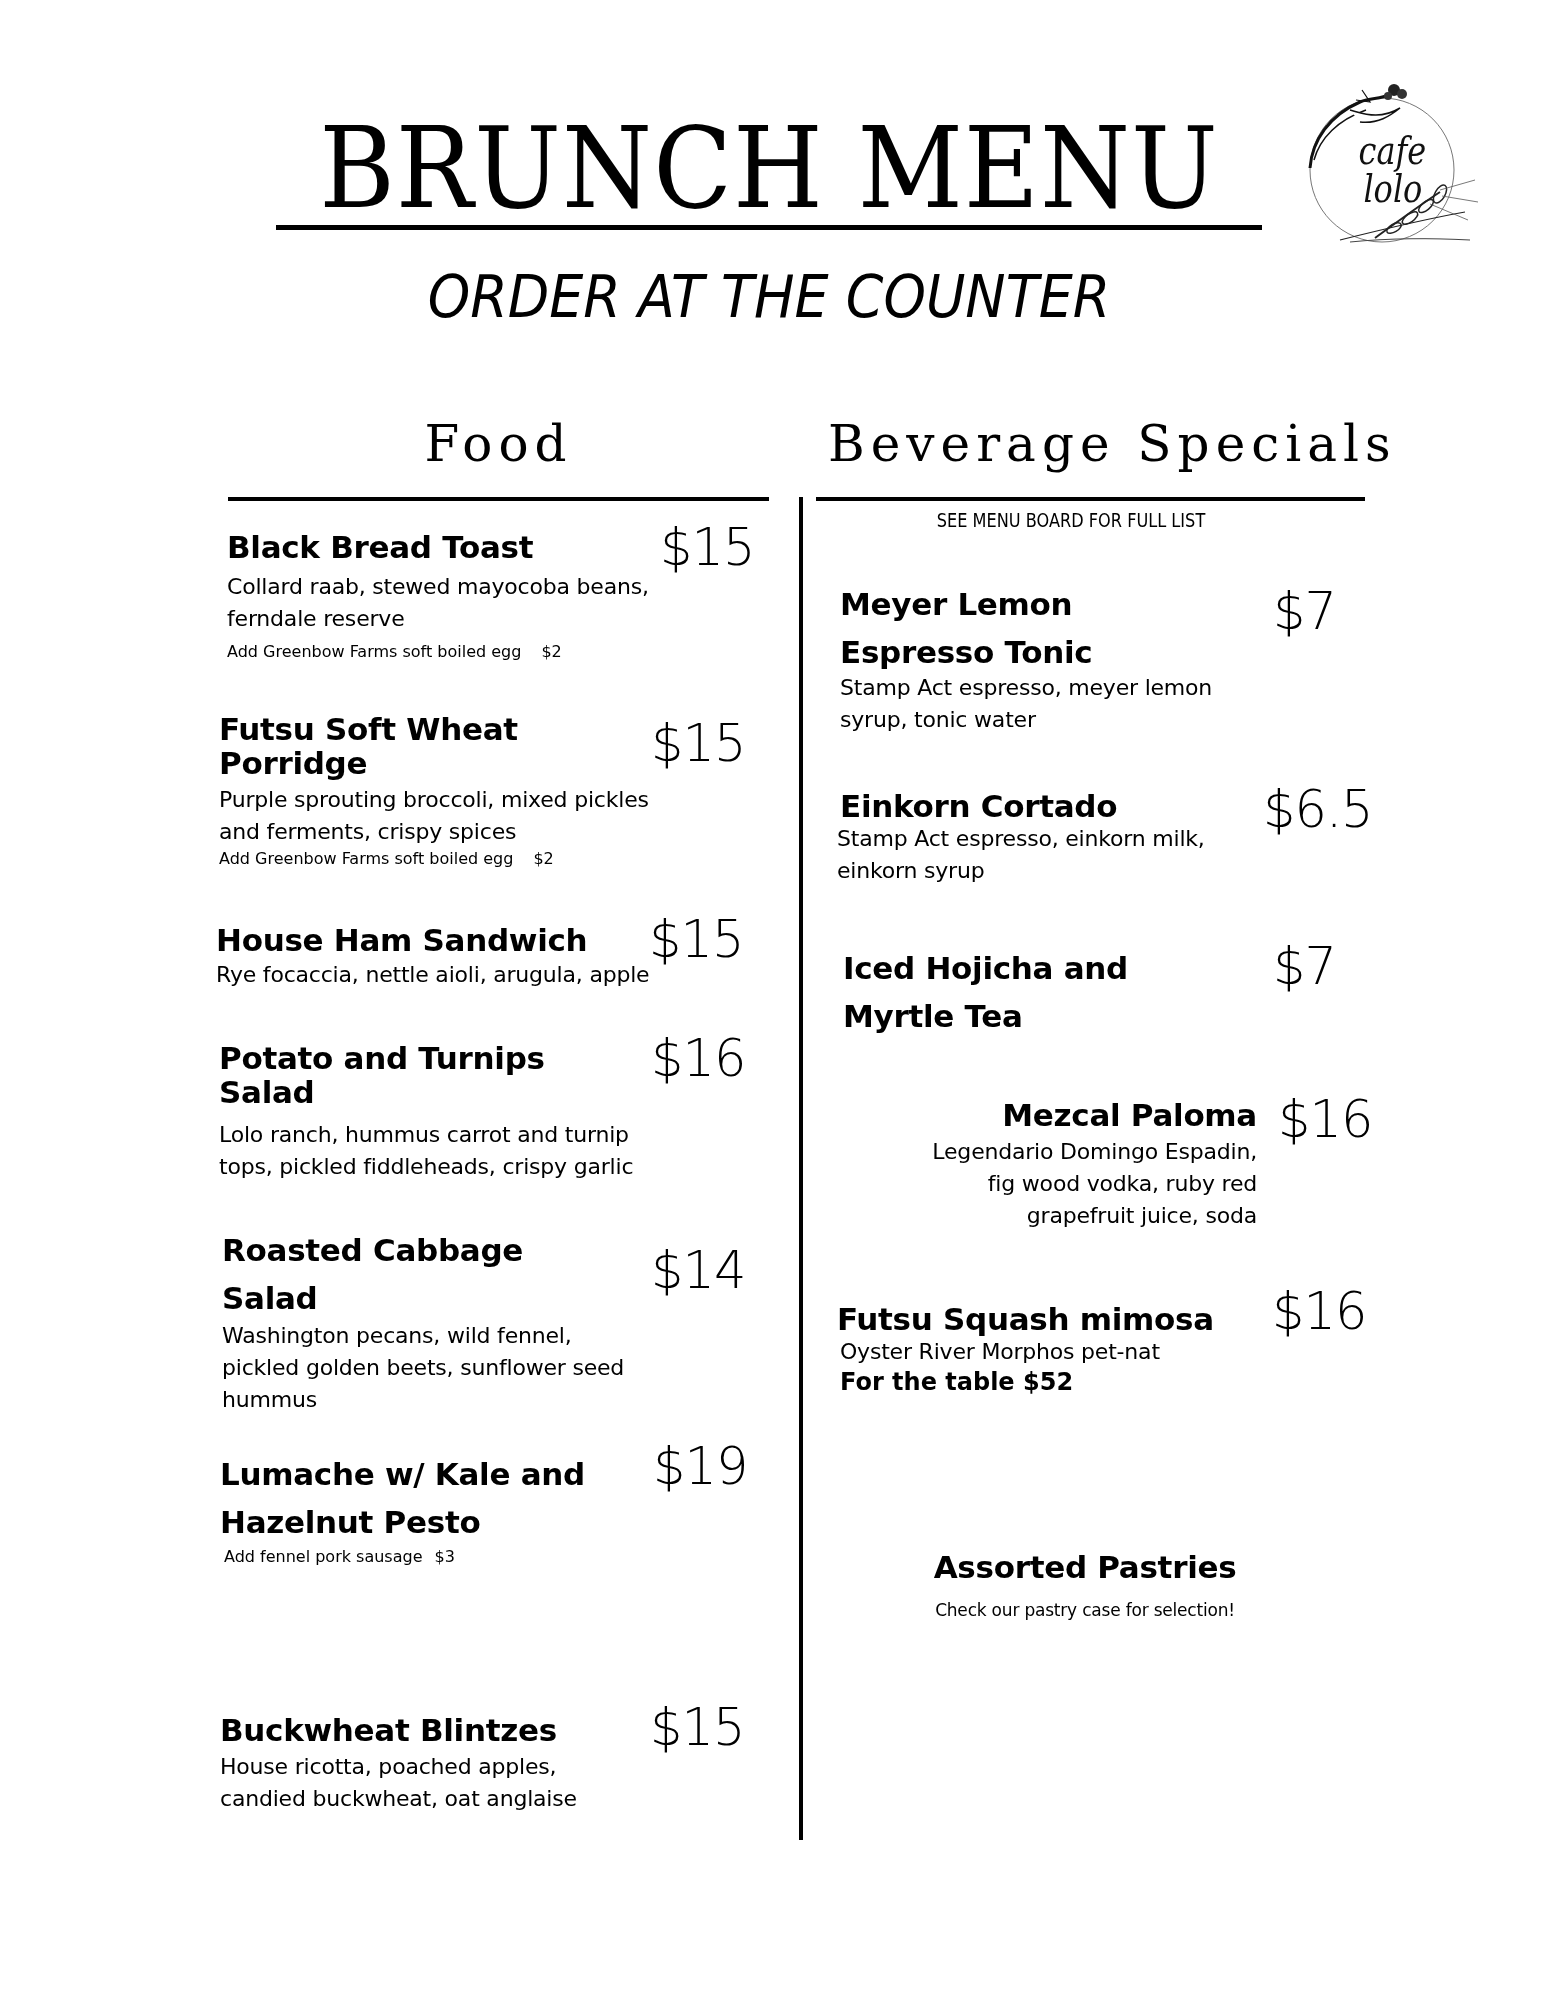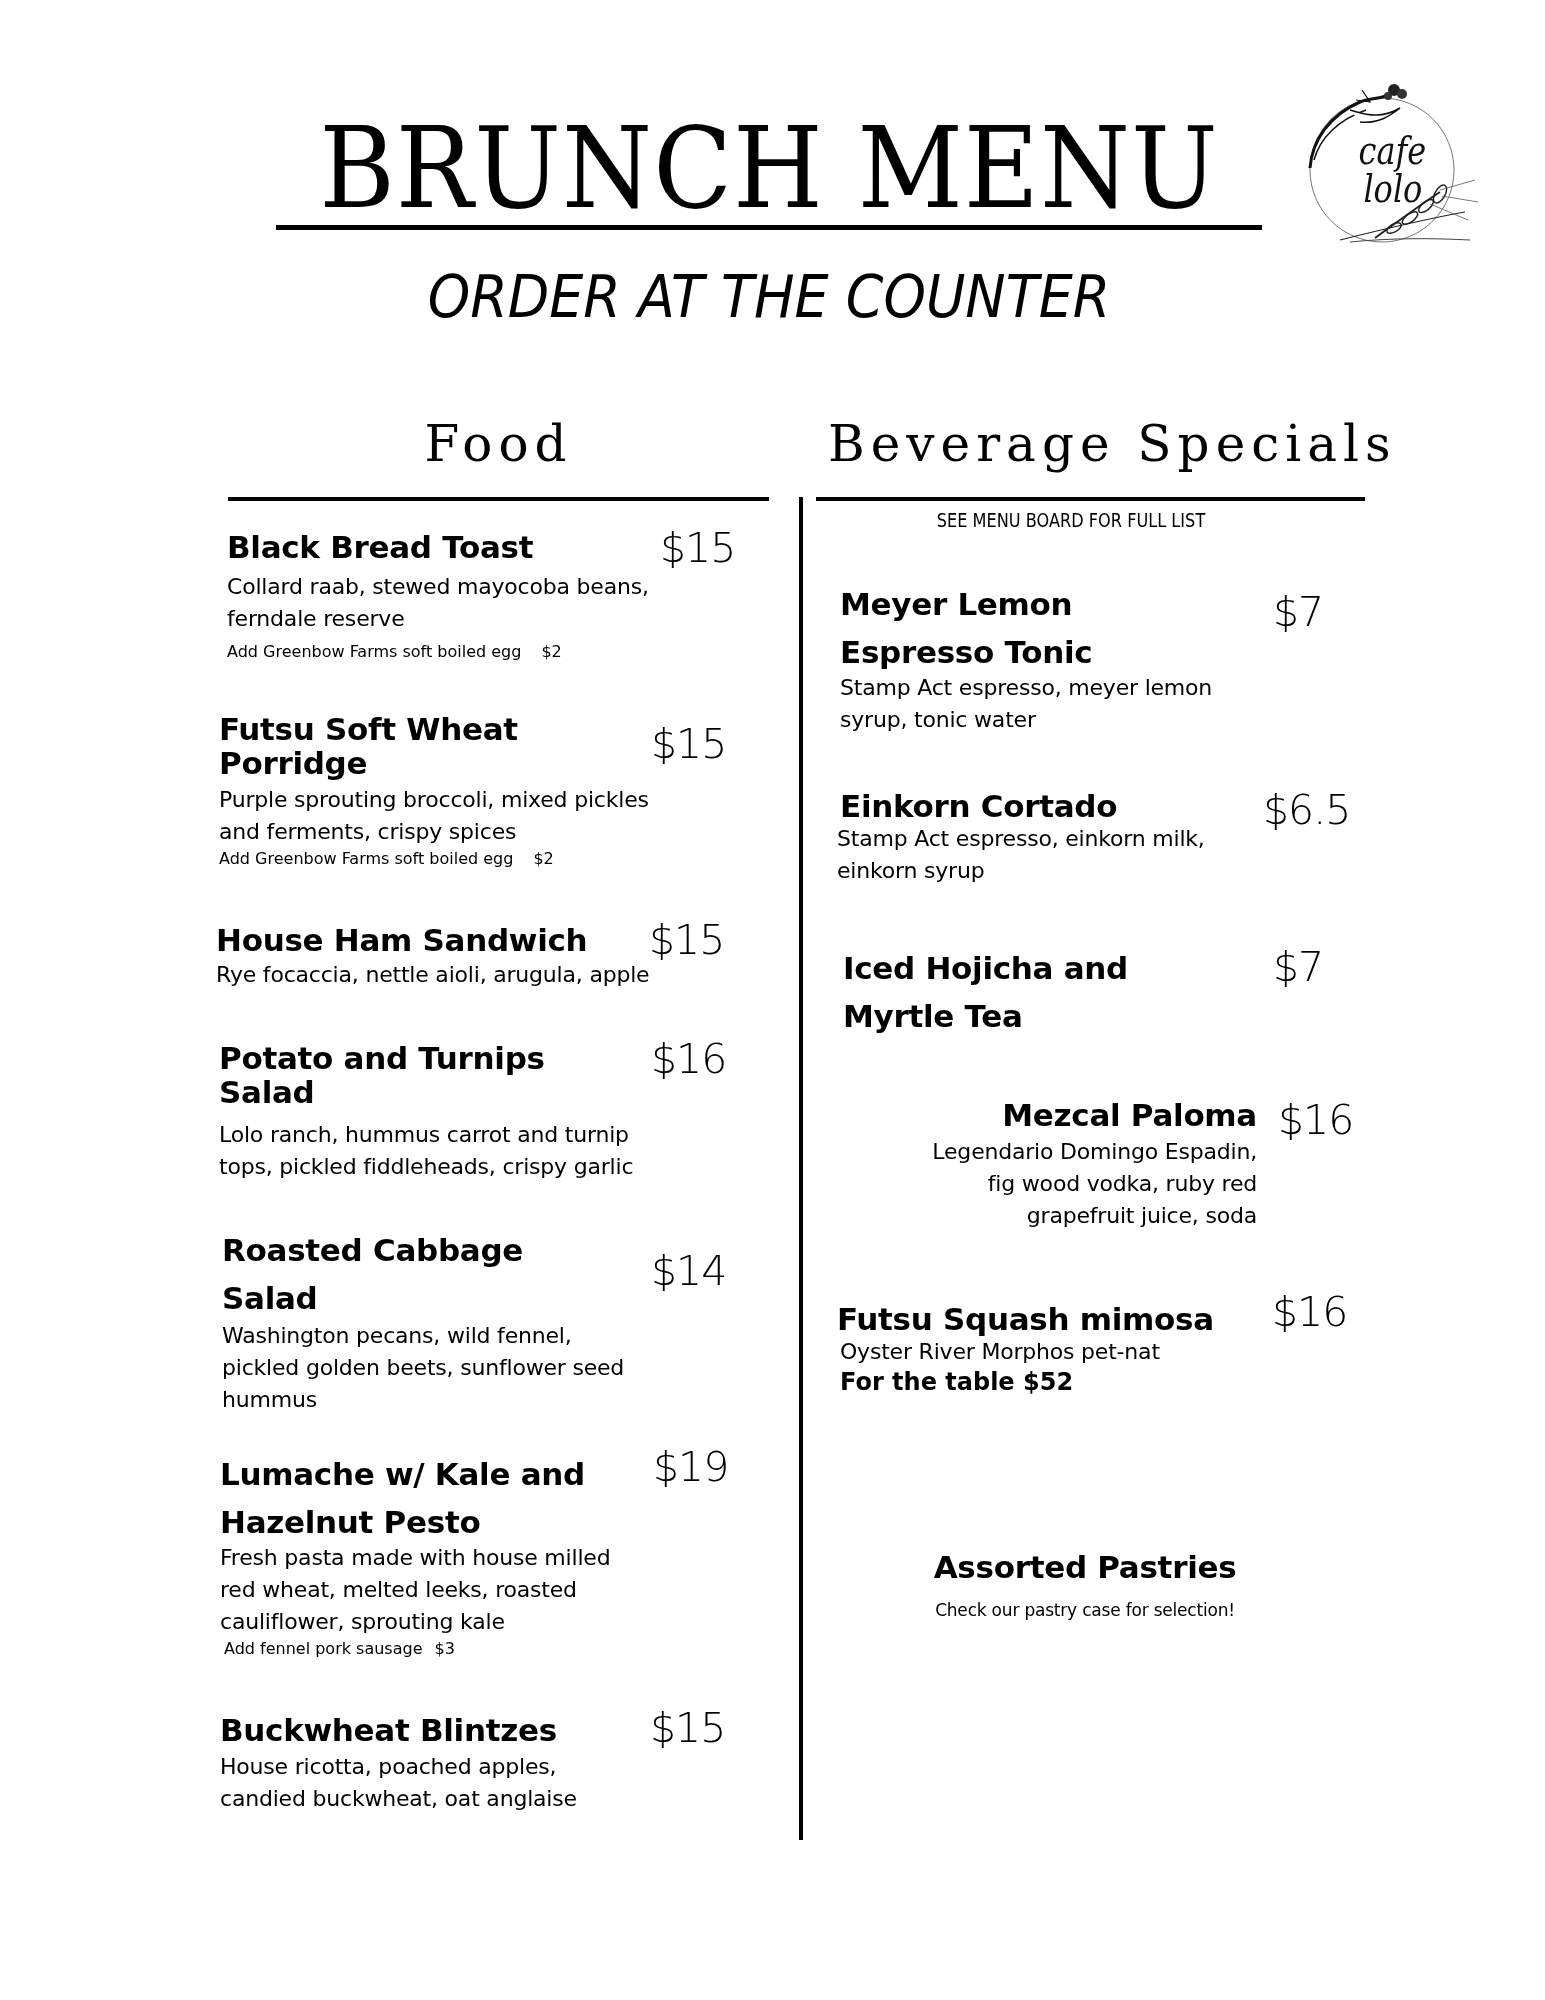--- a/index.html
+++ b/index.html
@@ -16,21 +16,21 @@
   .logo { left: 1290px; top: 80px; width: 190px; height: 180px; }
   .logo-text { position: absolute; font-family: "DejaVu Serif", serif; font-style: italic; color: #111;
                font-size: 40px; line-height: 40px; transform: scaleX(0.8); }
 
   .section-head { font-family: "DejaVu Serif", serif; font-size: 50px; line-height: 60px; letter-spacing: 6px; text-align: center; white-space: nowrap; }
   .rule { height: 4px; background: #000; }
   .divider { left: 799px; top: 497px; width: 4px; height: 1343px; background: #000; }
 
   .item-name { font-family: "DejaVu Sans", sans-serif; font-weight: bold; font-size: 31px; line-height: 38px; white-space: nowrap; letter-spacing: -0.3px; }
   .item-name.tall { line-height: 48px; }
-  .item-price { font-family: "DejaVu Sans", sans-serif; font-weight: 300; font-size: 41px; line-height: 48px; white-space: nowrap; letter-spacing: -1px; }
+  .item-price { font-family: "DejaVu Sans", sans-serif; font-weight: 300; font-size: 51px; line-height: 48px; white-space: nowrap; letter-spacing: -1px; }
   .item-desc { font-family: "DejaVu Sans", sans-serif; font-size: 22px; line-height: 32px; white-space: pre-line; letter-spacing: -0.2px; }
   .item-addon { font-family: "DejaVu Sans", sans-serif; font-size: 16px; line-height: 22px; white-space: nowrap; }
   .item-addon .addon-price { margin-left: 20px; }
   .note { font-family: "DejaVu Sans", sans-serif; font-size: 19px; line-height: 24px; text-align: center; white-space: nowrap; transform: scaleX(0.85); }
   .bold-note { font-family: "DejaVu Sans", sans-serif; font-weight: bold; font-size: 24px; line-height: 28px; white-space: nowrap; }
   .center { text-align: center; }
 </style>
 </head>
 <body>
 
@@ -106,23 +106,20 @@
 Salad</div>
   <div class="item-desc" style="margin-top:-2px;">Washington pecans, wild fennel,
 pickled golden beets, sunflower seed
 hummus</div>
 </div>
 <div class="abs item-price" style="left:651px; top:1247px;">$14</div>
 
 <div class="abs" style="left:220px; top:1450px; width:580px;">
   <div class="item-name tall" style="white-space:pre-line;">Lumache w/ Kale and
 Hazelnut Pesto</div>
-  <div class="item-desc" style="margin-top:-4px;">Fresh pasta made with house milled
-red wheat, melted leeks, roasted
-cauliflower, sprouting kale</div>
   <div class="item-addon" style="margin-left:4px; margin-top:0px;">
     <span>Add fennel pork sausage</span><span class="addon-price" style="margin-left:12px;">$3</span>
   </div>
 </div>
 <div class="abs item-price" style="left:653px; top:1443px;">$19</div>
 
 <div class="abs" style="left:220px; top:1711px; width:580px;">
   <div class="item-name">Buckwheat Blintzes</div>
   <div class="item-desc" style="margin-top:2px;">House ricotta, poached apples,
 candied buckwheat, oat anglaise</div>

